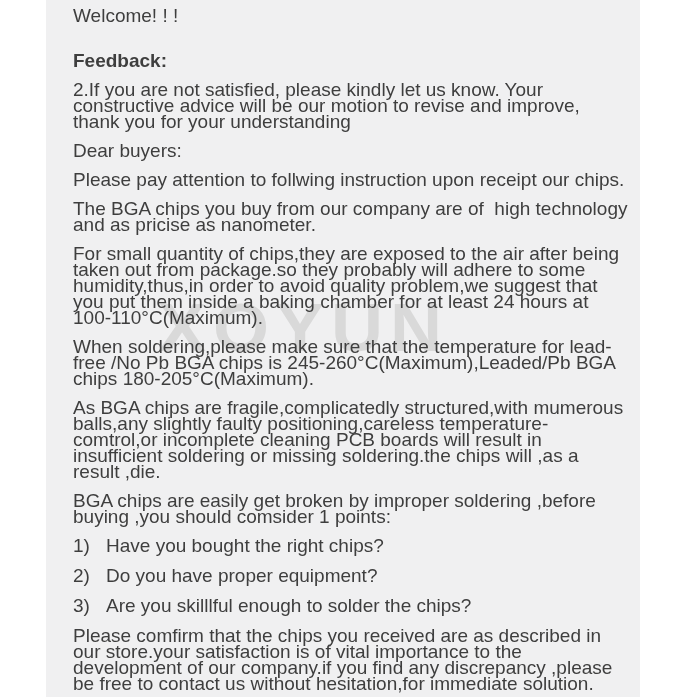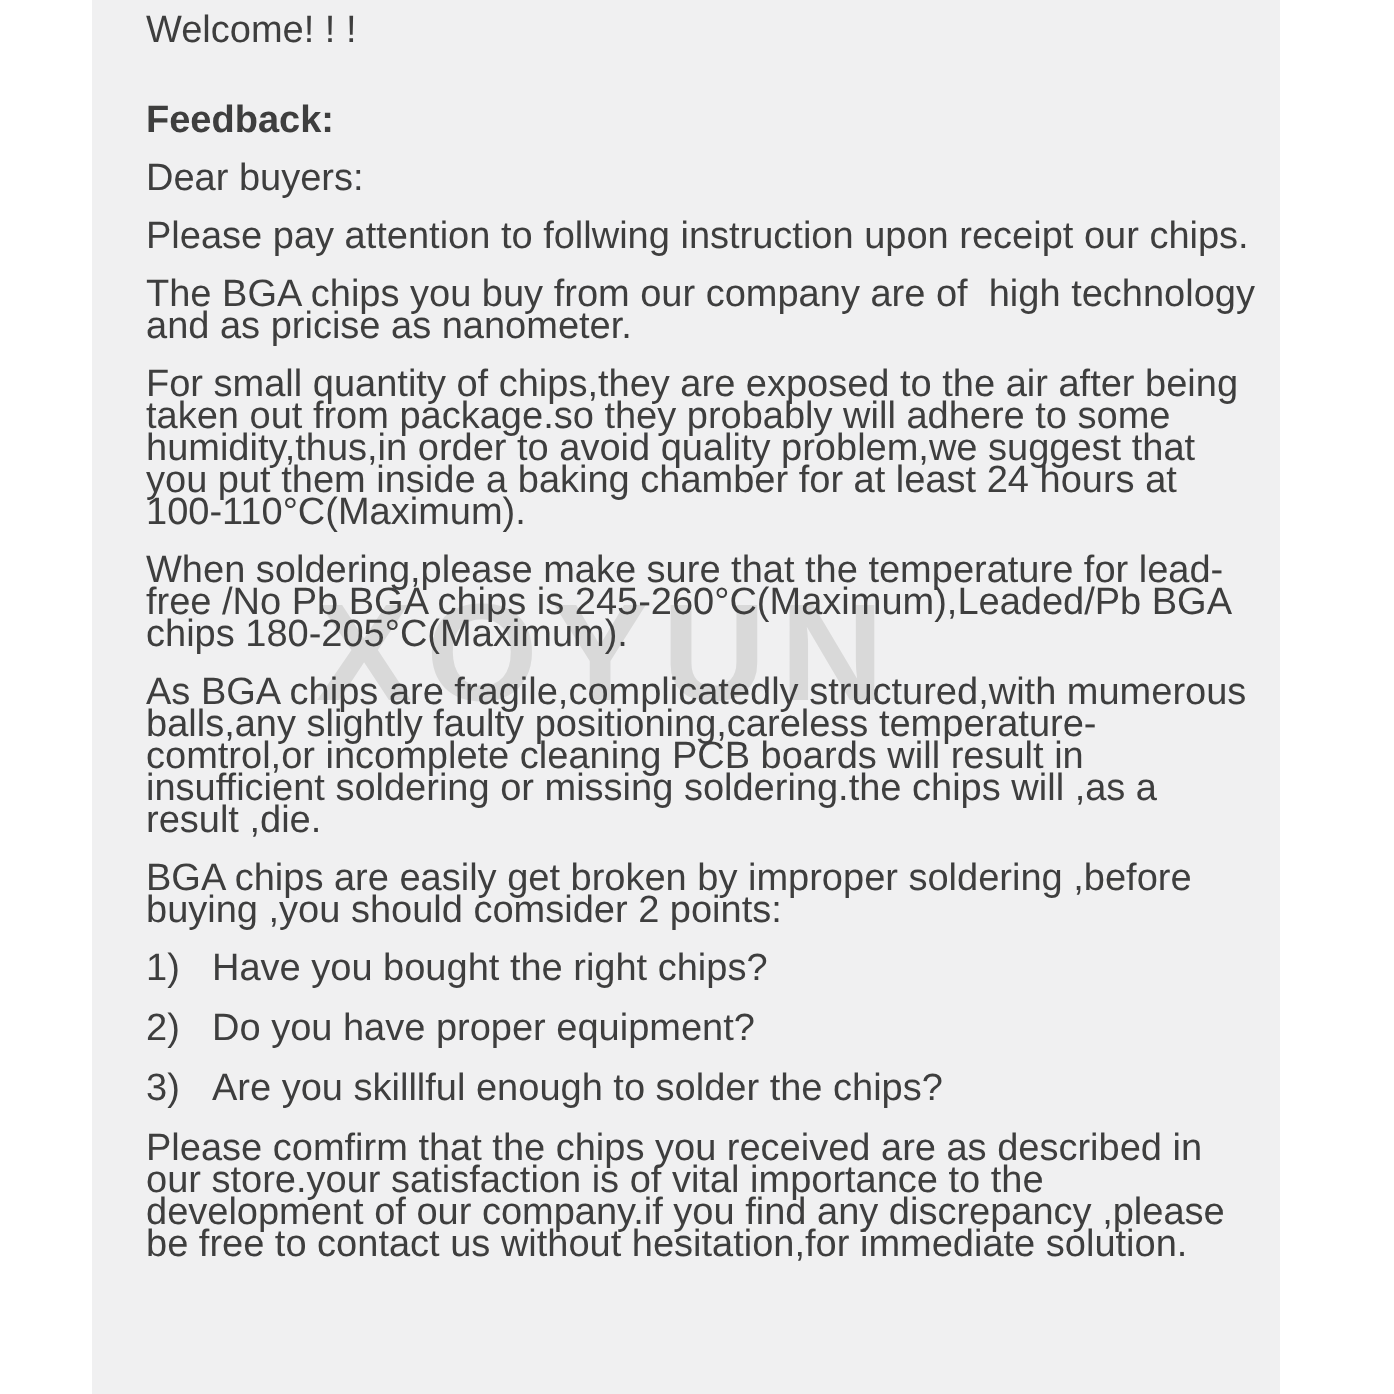--- a/index.html
+++ b/index.html
@@ -58,25 +58,26 @@
   }
 </style>
 </head>
 <body>
 
 <div class="panel">
   <div class="watermark">XOYUN</div>
   <div class="content">
     <p>Welcome! ! !</p>
     <p class="gap-top">Feedback:</p>
+    <p>2.If you are not satisfied, please kindly let us know. Your constructive advice will be our motion to revise and improve, thank you for your understanding</p>
     <p>Dear buyers:</p>
     <p>Please pay attention to follwing instruction upon receipt our chips.</p>
     <p>The BGA chips you buy from our company are of  high technology and as pricise as nanometer.</p>
     <p>For small quantity of chips,they are exposed to the air after being taken out from package.so they probably will adhere to some humidity,thus,in order to avoid quality problem,we suggest that you put them inside a baking chamber for at least 24 hours at 100-110°C(Maximum).</p>
     <p>When soldering,please make sure that the temperature for lead-free /No Pb BGA chips is 245-260°C(Maximum),Leaded/Pb BGA chips 180-205°C(Maximum).</p>
     <p>As BGA chips are fragile,complicatedly structured,with mumerous balls,any slightly faulty positioning,careless temperature-comtrol,or incomplete cleaning PCB boards will result in insufficient soldering or missing soldering.the chips will ,as a result ,die.</p>
-    <p>BGA chips are easily get broken by improper soldering ,before buying ,you should comsider 2 points:</p>
+    <p>BGA chips are easily get broken by improper soldering ,before buying ,you should comsider 1 points:</p>
     <p class="list-item"><span class="num">1)</span><span>Have you bought the right chips?</span></p>
     <p class="list-item"><span class="num">2)</span><span>Do you have proper equipment?</span></p>
     <p class="list-item"><span class="num">3)</span><span>Are you skilllful enough to solder the chips?</span></p>
     <p>Please comfirm that the chips you received are as described in our store.your satisfaction is of vital importance to the development of our company.if you find any discrepancy ,please be free to contact us without hesitation,for immediate solution.</p>
   </div>
 </div>
 
 </body></html>

